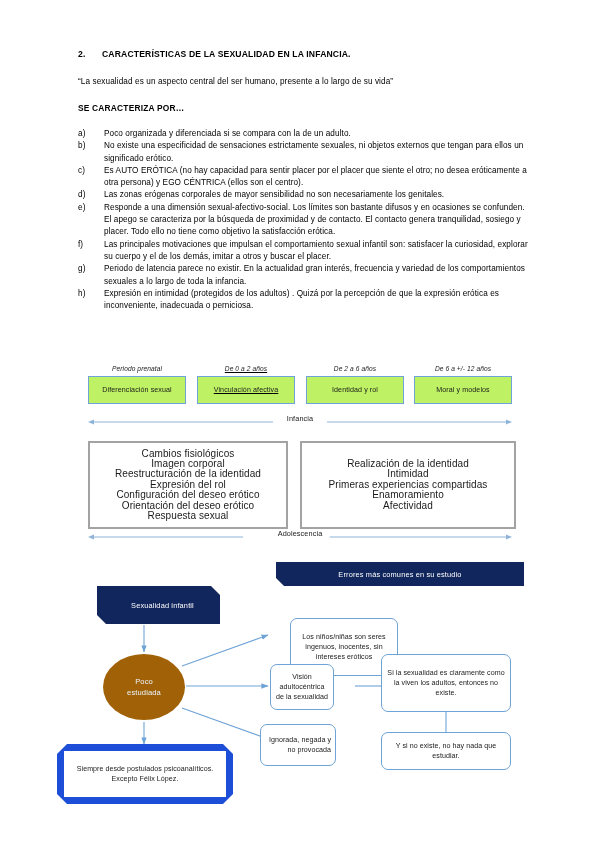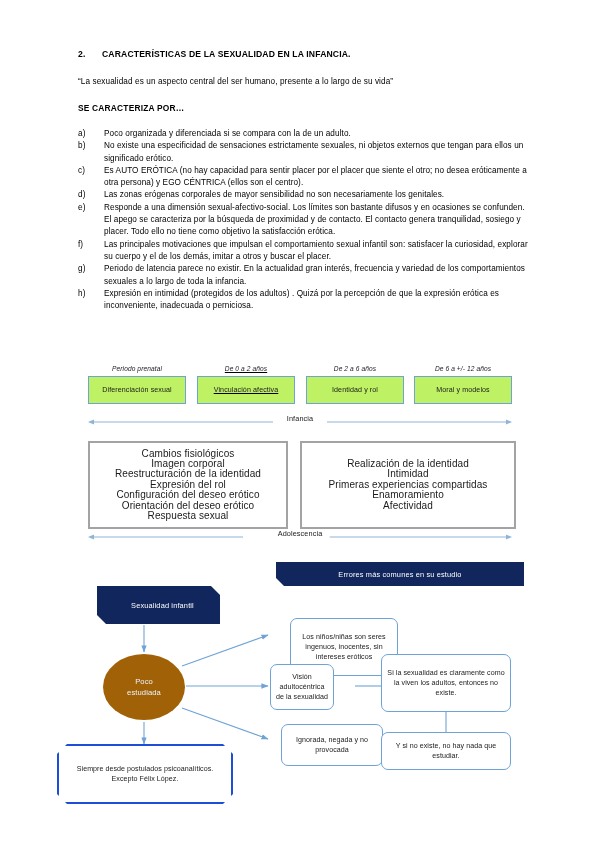--- a/index.html
+++ b/index.html
@@ -211,21 +211,21 @@
     text-align: center;
     font-size: 7.1px;
     line-height: 10.2px;
     color: #1a1a1a;
     letter-spacing: 0.05px;
     padding: 2px 4px;
     box-sizing: border-box;
   }
   .penta {
     position: absolute;
-    border: 2px solid #1d4ed8;
+    border: 7px solid #1d4ed8;
     background: #ffffff;
     display: flex;
     align-items: center;
     justify-content: center;
     text-align: center;
     font-size: 7.1px;
     line-height: 10.2px;
     color: #1a1a1a;
     letter-spacing: 0.05px;
     clip-path: polygon(0 10px, 10px 0, calc(100% - 10px) 0, 100% 10px, 100% calc(100% - 10px), calc(100% - 10px) 100%, 10px 100%, 0 calc(100% - 10px));
@@ -351,19 +351,19 @@
 
     <div class="navy-banner banner-wide">Errores más comunes en su estudio</div>
     <div class="navy-banner banner-chip">Sexualidad infantil</div>
 
     <div class="blue-circle">Poco<br>estudiada</div>
 
     <div class="penta" style="left:57px; top:188px; width:176px; height:60px;">Siempre desde postulados psicoanalíticos. Excepto Félix López.</div>
 
     <div class="rbox" style="left:270px; top:62px; width:108px; height:58px;margin-left:20px;">Los niños/niñas son seres ingenuos, inocentes, sin intereses eróticos</div>
     <div class="rbox" style="left:270px; top:108px; width:64px; height:46px;">Visión adultocéntrica de la sexualidad</div>
-    <div class="rbox" style="left:281px; top:168px; width:102px; height:42px;">Ignorada, negada y no provocada</div>
+    <div class="rbox" style="left:260px; top:168px; width:76px; height:42px;text-align:right;">Ignorada, negada y no provocada</div>
 
     <div class="rbox" style="left:381px; top:176px; width:130px; height:38px;">Y si no existe, no hay nada que estudiar.</div>
     <div class="rbox" style="left:381px; top:98px; width:130px; height:58px;">Si la sexualidad es claramente como la viven los adultos, entonces no existe.</div>
   </div>
 
 </div>
 
 </body></html>

